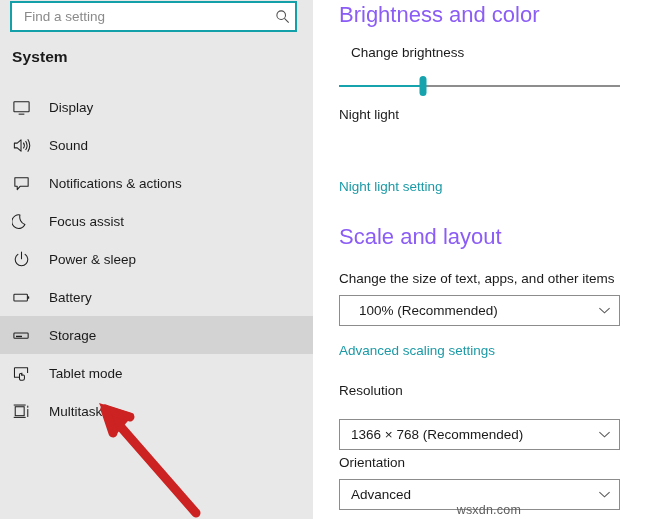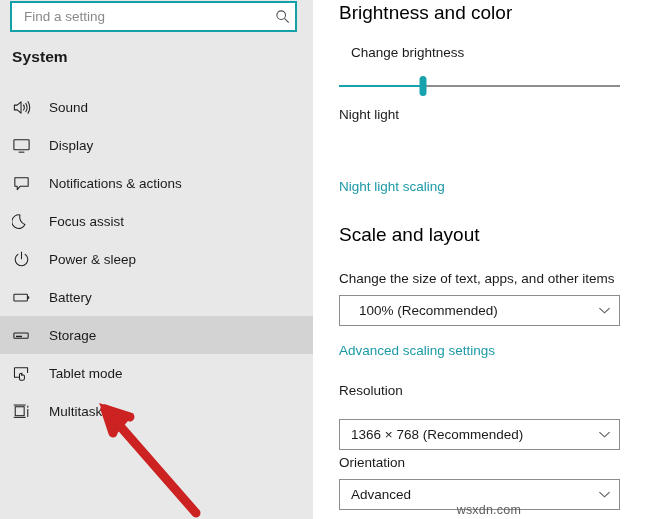--- a/index.html
+++ b/index.html
@@ -120,22 +120,22 @@
     left: 313px;
     top: 0;
     width: 336px;
     height: 519px;
     background: #ffffff;
     overflow: hidden;
   }
   .sec-title {
     position: absolute;
     left: 26px;
-    font-size: 19px;
-    color: #000000;
+    font-size: 22px;
+    color: #8b5cf6;
     font-weight: normal;
     white-space: nowrap;
   }
   .lbl {
     position: absolute;
     left: 26px;
     font-size: 13.5px;
     color: #1a1a1a;
     white-space: nowrap;
   }
@@ -281,37 +281,37 @@
       </span>
     </div>
 
     <div class="sys-heading">System</div>
 
     <div class="nav">
 
       <div class="nav-item">
         <span class="nav-ico">
           <svg width="19" height="19" viewBox="0 0 20 20" fill="none" stroke="currentColor" stroke-width="1.1">
+            <rect x="2" y="4" width="16" height="10.5" rx="0.6"></rect>
+            <line x1="7" y1="17" x2="13" y2="17"></line>
+          </svg>
+        </span>
+        <span class="nav-label">Display</span>
+      </div>
+
+      <div class="nav-item">
+        <span class="nav-ico">
+          <svg width="19" height="19" viewBox="0 0 20 20" fill="none" stroke="currentColor" stroke-width="1.1">
             <path d="M2.5 7.5 H5.5 L9.5 4 V16 L5.5 12.5 H2.5 Z" stroke-linejoin="round"></path>
             <path d="M12 7 q2 3 0 6"></path>
             <path d="M14.3 5.2 q3.1 4.8 0 9.6"></path>
             <path d="M16.6 3.4 q4.2 6.6 0 13.2"></path>
           </svg>
         </span>
         <span class="nav-label">Sound</span>
-      </div>
-
-      <div class="nav-item">
-        <span class="nav-ico">
-          <svg width="19" height="19" viewBox="0 0 20 20" fill="none" stroke="currentColor" stroke-width="1.1">
-            <rect x="2" y="4" width="16" height="10.5" rx="0.6"></rect>
-            <line x1="7" y1="17" x2="13" y2="17"></line>
-          </svg>
-        </span>
-        <span class="nav-label">Display</span>
       </div>
 
       <div class="nav-item">
         <span class="nav-ico">
           <svg width="19" height="19" viewBox="0 0 20 20" fill="none" stroke="currentColor" stroke-width="1.1">
             <path d="M3 4 H17 V13 H8.5 L5.5 16.5 V13 H3 Z" stroke-linejoin="round"></path>
           </svg>
         </span>
         <span class="nav-label">Notifications &amp; actions</span>
       </div>
@@ -393,21 +393,21 @@
 
     <div class="slider">
       <div class="slider-track"></div>
       <div class="slider-fill" id="sliderFill" style="width: 84.3px;"></div>
       <div class="slider-thumb" id="sliderThumb" style="left: 84.3px;"></div>
     </div>
 
     <div class="lbl" style="top:107px;">Night light</div>
 
 
-    <div class="link" style="top:179px;">Night light scaling</div>
+    <div class="link" style="top:179px;">Night light setting</div>
 
     <div class="sec-title" style="top:224px;">Scale and layout</div>
 
     <div class="lbl" style="top:271px;">Change the size of text, apps, and other items</div>
 
     <div class="combo" style="top:295px;padding-left:8px;">
       <span class="combo-text">100% (Recommended)</span>
       <span class="combo-arrow">
         <svg width="13" height="9" viewBox="0 0 14 9" fill="none" stroke="currentColor" stroke-width="1.2">
           <polyline points="1.5,2 7,7 12.5,2"></polyline>

